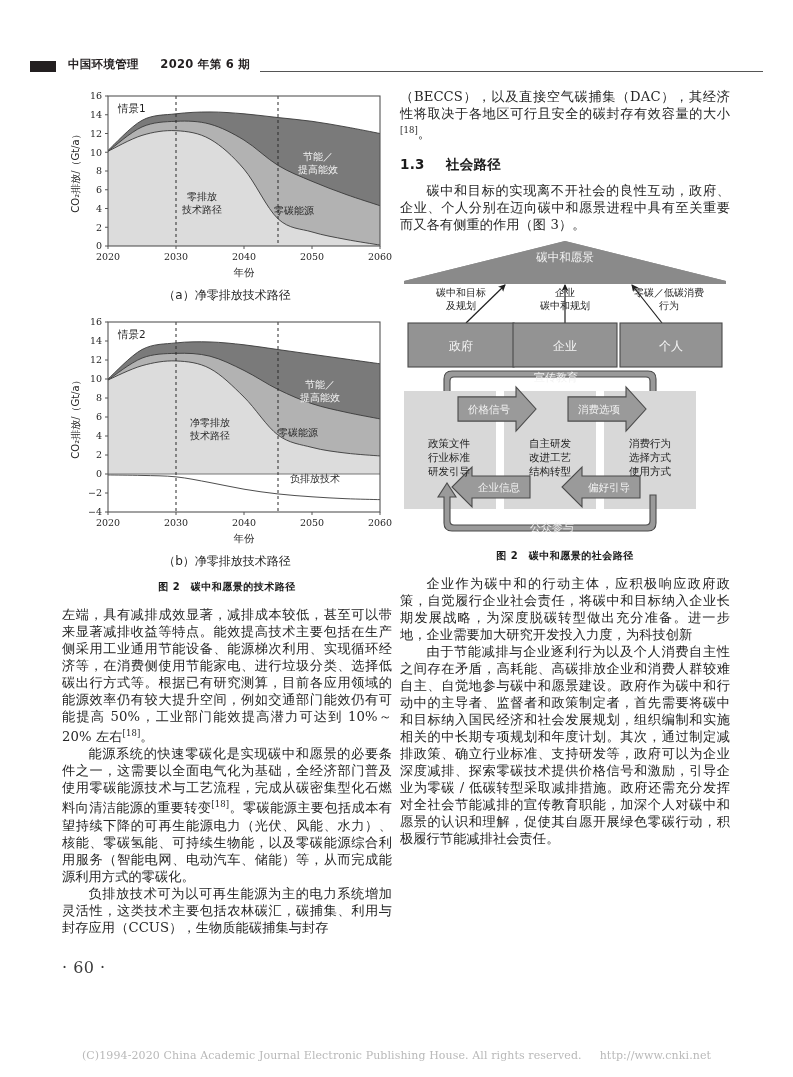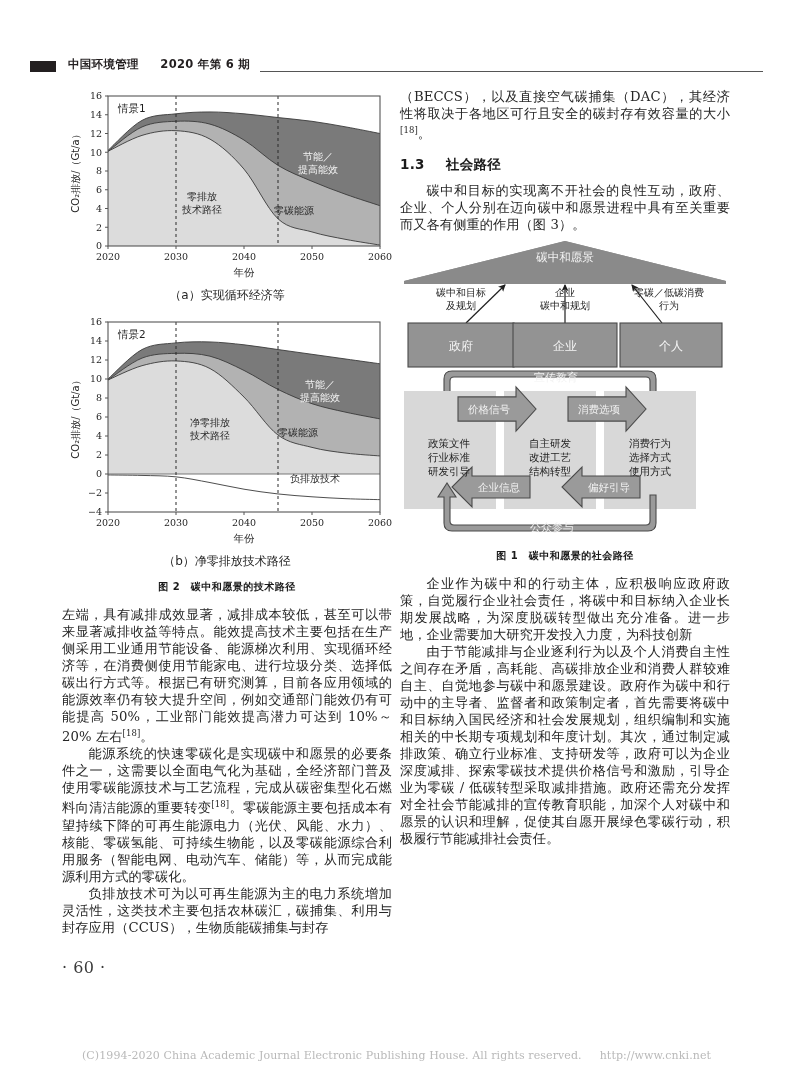--- a/index.html
+++ b/index.html
@@ -140,21 +140,21 @@
             <text x="182" y="188" text-anchor="middle" font-size="10.5" font-family="&quot;DejaVu Sans&quot;,&quot;Liberation Sans&quot;,sans-serif" fill="#1f1f1f">年份</text>
             <text x="56" y="24" font-size="10.5" font-family="&quot;DejaVu Sans&quot;,&quot;Liberation Sans&quot;,sans-serif" fill="#1f1f1f">情景1</text>
             <text x="256" y="72" text-anchor="middle" font-size="10" font-family="&quot;DejaVu Sans&quot;,&quot;Liberation Sans&quot;,sans-serif" fill="#f2f2f2">节能／</text>
             <text x="256" y="84.5" text-anchor="middle" font-size="10" font-family="&quot;DejaVu Sans&quot;,&quot;Liberation Sans&quot;,sans-serif" fill="#f2f2f2">提高能效</text>
             <text x="232" y="126" text-anchor="middle" font-size="10" font-family="&quot;DejaVu Sans&quot;,&quot;Liberation Sans&quot;,sans-serif" fill="#2a2a2a">零碳能源</text>
             <text x="140" y="112" text-anchor="middle" font-size="10" font-family="&quot;DejaVu Sans&quot;,&quot;Liberation Sans&quot;,sans-serif" fill="#2a2a2a">零排放</text>
             <text x="140" y="124.5" text-anchor="middle" font-size="10" font-family="&quot;DejaVu Sans&quot;,&quot;Liberation Sans&quot;,sans-serif" fill="#2a2a2a">技术路径</text>
           </g>
         </svg>
     </div>
-    <div class="subcap cjk">（a）实现循环经济等</div>
+    <div class="subcap cjk">（a）净零排放技术路径</div>
 
     <div class="chartbox">
       <svg id="svg-fig2b" width="330" height="235" viewBox="0 0 330 235">
           <g>
             <rect x="46" y="8" width="272" height="190" fill="#ffffff"></rect>
             <path d="M46.00,65.00 C51.67,60.09 68.67,41.57 80.00,35.55 C91.33,29.53 102.67,30.17 114.00,28.90 C125.33,27.63 136.67,27.63 148.00,27.95 C159.33,28.27 170.67,29.53 182.00,30.80 C193.33,32.07 204.67,33.97 216.00,35.55 C227.33,37.13 238.67,38.72 250.00,40.30 C261.33,41.88 272.67,43.47 284.00,45.05 C295.33,46.63 312.33,49.01 318.00,49.80 L318.00,160.00 L46.00,160.00 Z" fill="#7a7a7a" stroke="none"></path>
             <path d="M46.00,65.95 C51.67,62.31 68.67,48.53 80.00,44.10 C91.33,39.67 102.67,39.67 114.00,39.35 C125.33,39.03 136.67,39.35 148.00,42.20 C159.33,45.05 170.67,50.91 182.00,56.45 C193.33,61.99 204.67,69.91 216.00,75.45 C227.33,80.99 238.67,85.90 250.00,89.70 C261.33,93.50 272.67,95.72 284.00,98.25 C295.33,100.78 312.33,103.79 318.00,104.90 L318.00,160.00 L46.00,160.00 Z" fill="#b2b2b2" stroke="none"></path>
             <path d="M46.00,65.95 C51.67,63.57 68.67,54.87 80.00,51.70 C91.33,48.53 102.67,46.47 114.00,46.95 C125.33,47.42 136.67,48.53 148.00,54.55 C159.33,60.57 170.67,71.97 182.00,83.05 C193.33,94.13 204.67,112.66 216.00,121.05 C227.33,129.44 238.67,130.39 250.00,133.40 C261.33,136.41 272.67,137.68 284.00,139.10 C295.33,140.52 312.33,141.47 318.00,141.95 L318.00,160.00 L46.00,160.00 Z" fill="#dcdcdc" stroke="none"></path>
             <path d="M46.00,65.95 C51.67,63.57 68.67,54.87 80.00,51.70 C91.33,48.53 102.67,46.47 114.00,46.95 C125.33,47.42 136.67,48.53 148.00,54.55 C159.33,60.57 170.67,71.97 182.00,83.05 C193.33,94.13 204.67,112.66 216.00,121.05 C227.33,129.44 238.67,130.39 250.00,133.40 C261.33,136.41 272.67,137.68 284.00,139.10 C295.33,140.52 312.33,141.47 318.00,141.95" fill="none" stroke="#3a3a3a" stroke-width="0.9"></path>
             <path d="M46.00,65.95 C51.67,62.31 68.67,48.53 80.00,44.10 C91.33,39.67 102.67,39.67 114.00,39.35 C125.33,39.03 136.67,39.35 148.00,42.20 C159.33,45.05 170.67,50.91 182.00,56.45 C193.33,61.99 204.67,69.91 216.00,75.45 C227.33,80.99 238.67,85.90 250.00,89.70 C261.33,93.50 272.67,95.72 284.00,98.25 C295.33,100.78 312.33,103.79 318.00,104.90" fill="none" stroke="#3a3a3a" stroke-width="0.9"></path>
@@ -276,21 +276,21 @@
             <text x="150" y="236" text-anchor="middle" font-size="10.5" font-family="&quot;DejaVu Sans&quot;,&quot;Liberation Sans&quot;,sans-serif" fill="#1f1f1f">结构转型</text>
             <text x="250" y="208" text-anchor="middle" font-size="10.5" font-family="&quot;DejaVu Sans&quot;,&quot;Liberation Sans&quot;,sans-serif" fill="#1f1f1f">消费行为</text>
             <text x="250" y="222" text-anchor="middle" font-size="10.5" font-family="&quot;DejaVu Sans&quot;,&quot;Liberation Sans&quot;,sans-serif" fill="#1f1f1f">选择方式</text>
             <text x="250" y="236" text-anchor="middle" font-size="10.5" font-family="&quot;DejaVu Sans&quot;,&quot;Liberation Sans&quot;,sans-serif" fill="#1f1f1f">使用方式</text>
             <path d="M50,258 L50,282 Q50,286 54,286 L246,286 Q250,286 250,282 L250,256 L256,256 L256,284 Q256,292 248,292 L52,292 Q44,292 44,284 L44,258 L38,258 L47,244 L56,258 Z" fill="#9a9a9a" stroke="#4a4a4a" stroke-width="1.1"></path>
             <text x="152" y="292" text-anchor="middle" font-size="11" font-family="&quot;DejaVu Sans&quot;,&quot;Liberation Sans&quot;,sans-serif" fill="#f2f2f2">公众参与</text>
           </g>
         </svg>
     </div>
 
-    <div class="figcap cjk">图 1　碳中和愿景的社会路径</div>
+    <div class="figcap cjk">图 2　碳中和愿景的社会路径</div>
 
     <p class="body">企业作为碳中和的行动主体，应积极响应政府政策，自觉履行企业社会责任，将碳中和目标纳入企业长期发展战略，为深度脱碳转型做出充分准备。进一步地，企业需要加大研究开发投入力度，为科技创新</p>
 
     <p class="body">由于节能减排与企业逐利行为以及个人消费自主性之间存在矛盾，高耗能、高碳排放企业和消费人群较难自主、自觉地参与碳中和愿景建设。政府作为碳中和行动中的主导者、监督者和政策制定者，首先需要将碳中和目标纳入国民经济和社会发展规划，组织编制和实施相关的中长期专项规划和年度计划。其次，通过制定减排政策、确立行业标准、支持研发等，政府可以为企业深度减排、探索零碳技术提供价格信号和激励，引导企业为零碳 / 低碳转型采取减排措施。政府还需充分发挥对全社会节能减排的宣传教育职能，加深个人对碳中和愿景的认识和理解，促使其自愿开展绿色零碳行动，积极履行节能减排社会责任。</p>
   </div>
 
   <div class="pageno">· 60 ·</div>
 
   <div class="footer">
     <span>(C)1994-2020 China Academic Journal Electronic Publishing House. All rights reserved.</span>

